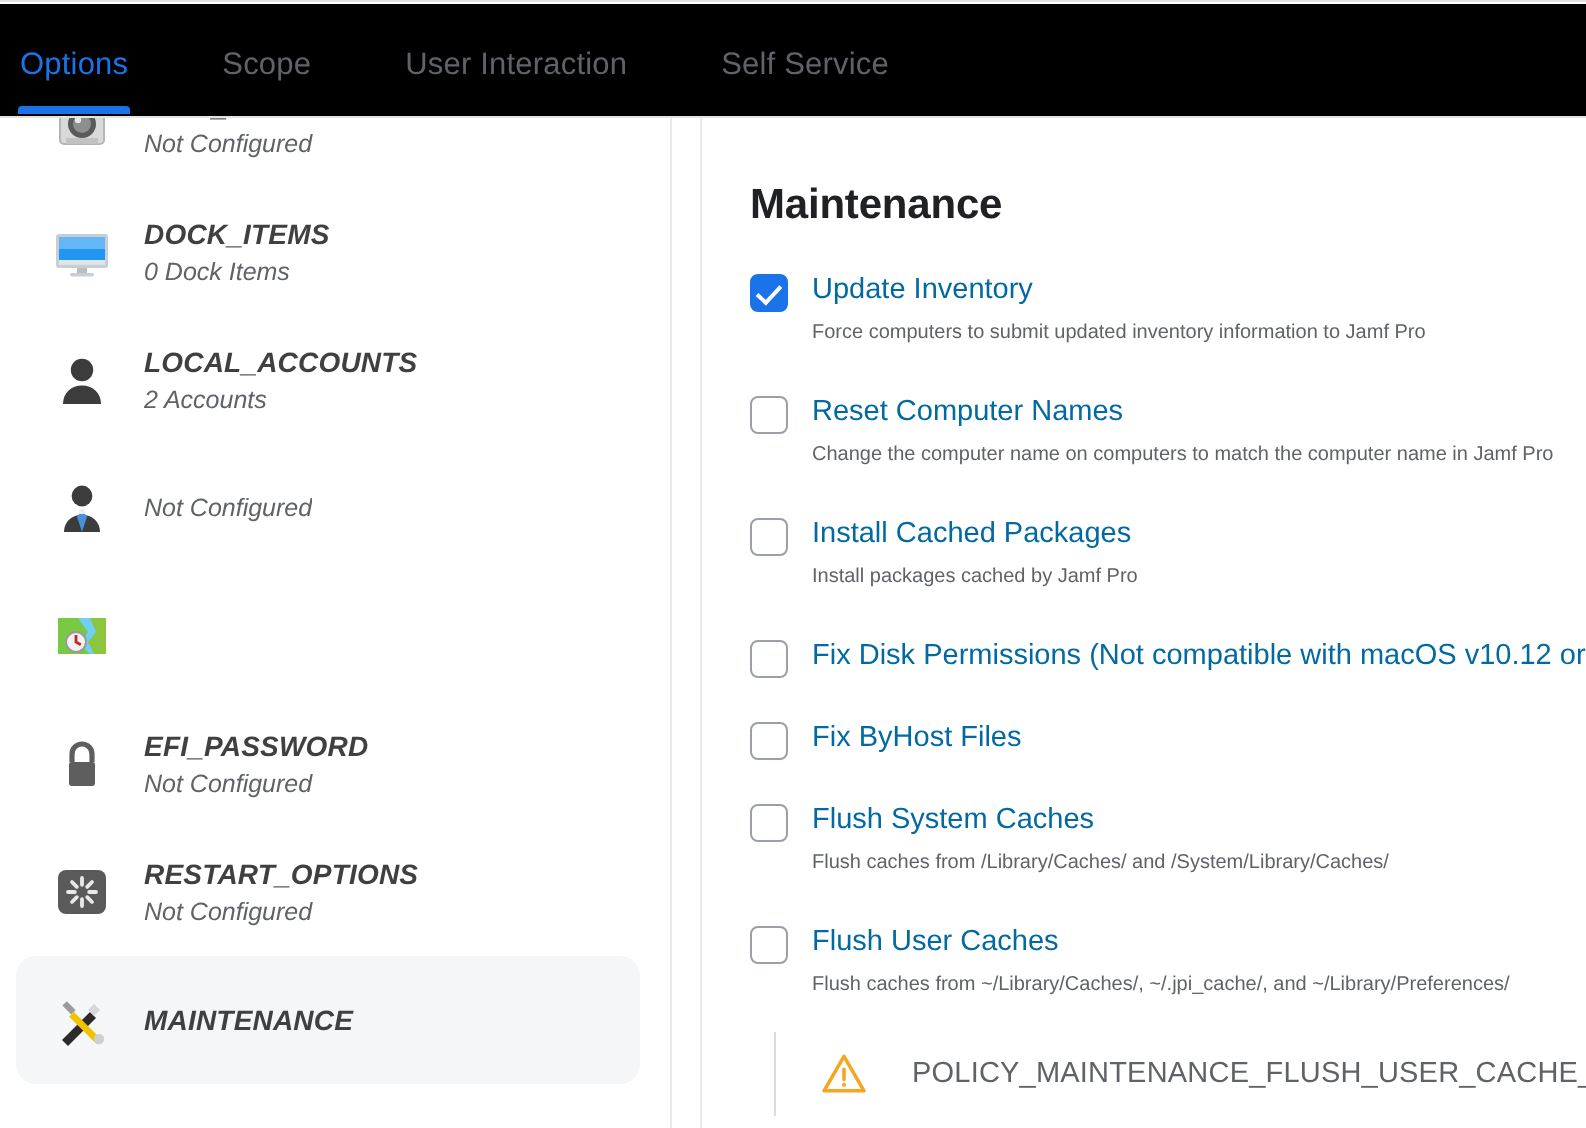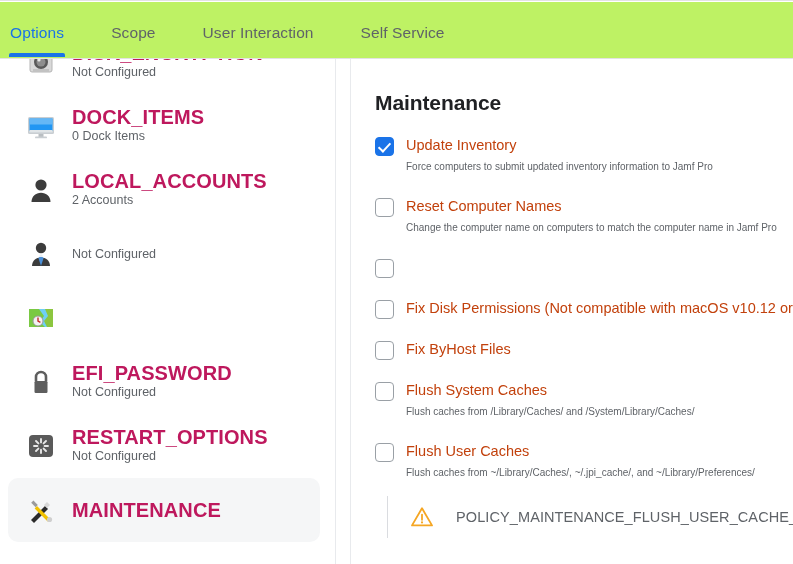--- a/index.html
+++ b/index.html
@@ -25,21 +25,21 @@
 
   
   .tabbar {
     position: absolute;
     top: 1px;
     left: 0;
     width: 793px;
     height: 57px;
     border-bottom: 1px solid #e3e3e3;
     box-sizing: border-box;
-    background: #bef264;
+    background: #000000;
   }
   .tabs {
     position: absolute;
     left: 10px;
     top: 22px;
     display: flex;
     align-items: flex-start;
   }
   .tab {
     position: relative;
@@ -74,20 +74,21 @@
     background: #ffffff;
     border-right: 1px solid #e8eaed;
     box-sizing: border-box;
     overflow: hidden;
   }
   .side-list {
     position: absolute;
     top: -29px;
     left: 0;
     width: 336px;
+    font-style: italic;
   }
   .side-item {
     position: relative;
     display: flex;
     align-items: center;
     height: 64px;
     margin: 0 16px 0 8px;
     padding: 0 8px;
     border-radius: 10px;
     box-sizing: border-box;
@@ -106,23 +107,23 @@
     align-items: center;
     justify-content: center;
   }
   .side-text {
     display: flex;
     flex-direction: column;
     justify-content: center;
     overflow: hidden;
   }
   .side-title {
-    font-size: 20px;
+    font-size: 14px;
     font-weight: bold;
-    color: #be185d;
+    color: #404040;
     line-height: 19px;
     letter-spacing: 0.1px;
     white-space: nowrap;
   }
   .side-sub {
     font-size: 12.5px;
     color: #5f6368;
     line-height: 18px;
     white-space: nowrap;
   }
@@ -184,21 +185,21 @@
     top: 2px;
     width: 5px;
     height: 10px;
     border: solid #ffffff;
     border-width: 0 2px 2px 0;
     transform: rotate(43deg);
   }
   .opt-text { min-width: 0; }
   .opt-label {
     font-size: 14.5px;
-    color: #c2410c;
+    color: #0369a1;
     line-height: 19px;
     white-space: nowrap;
   }
   .opt-desc {
     font-size: 10px;
     color: #5f6368;
     line-height: 18px;
     margin-top: 3px;
     white-space: nowrap;
   }
@@ -376,20 +377,24 @@
           </div>
           <div class="opt-row">
             <div class="cbox"></div>
             <div class="opt-text">
               <div class="opt-label">Reset Computer Names</div>
               <div class="opt-desc">Change the computer name on computers to match the computer name in Jamf Pro</div>
             </div>
           </div>
           <div class="opt-row">
             <div class="cbox"></div>
+            <div class="opt-text">
+              <div class="opt-label">Install Cached Packages</div>
+              <div class="opt-desc">Install packages cached by Jamf Pro</div>
+            </div>
           </div>
           <div class="opt-row">
             <div class="cbox"></div>
             <div class="opt-text">
               <div class="opt-label">Fix Disk Permissions (Not compatible with macOS v10.12 or later)</div>
             </div>
           </div>
           <div class="opt-row">
             <div class="cbox"></div>
             <div class="opt-text">

